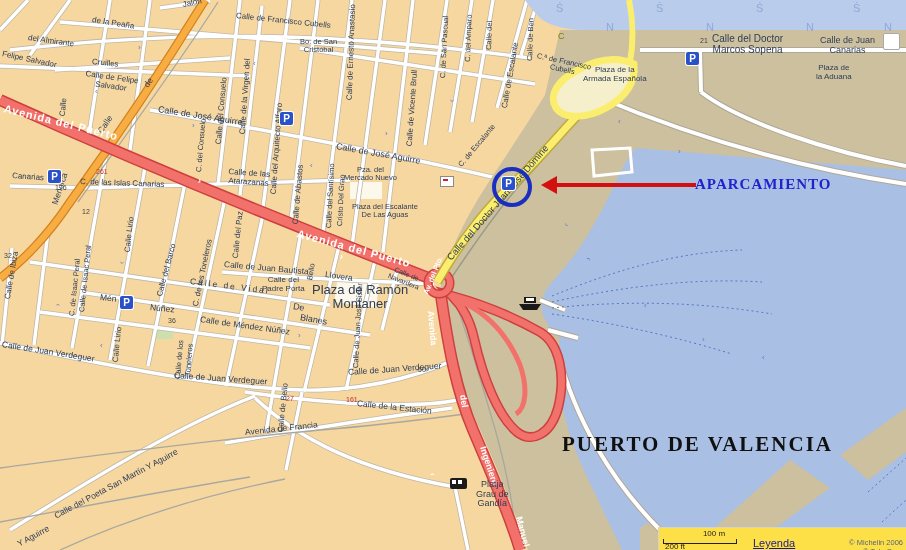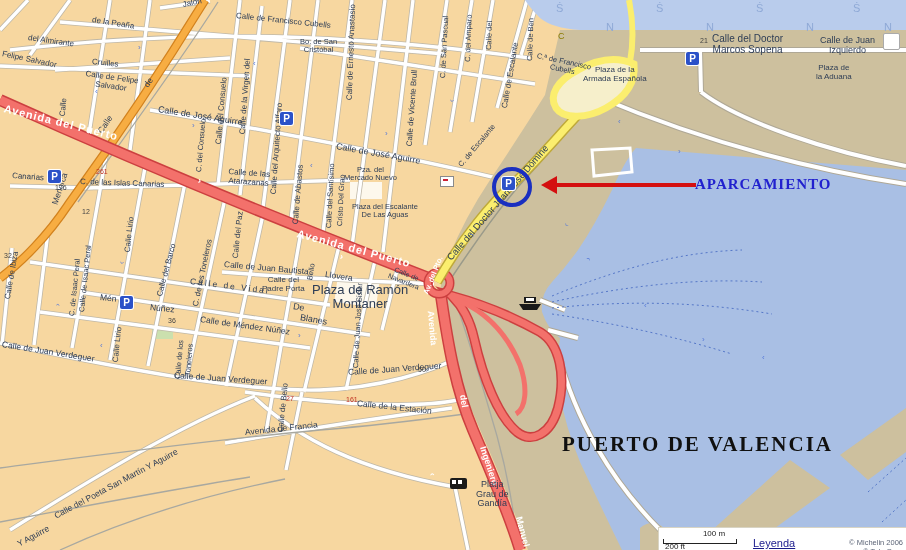--- a/index.html
+++ b/index.html
@@ -17,21 +17,21 @@
          border:4px solid #1A2FC0;border-radius:50%;}
   .arrow-line{position:absolute;left:556px;top:183px;width:140px;height:4px;background:#D40F0F;}
   .arrow-head{position:absolute;left:541px;top:176px;width:0;height:0;
               border-top:9px solid transparent;border-bottom:9px solid transparent;
               border-right:16px solid #D40F0F;}
   .annotation{position:absolute;left:695px;top:176px;font-family:"Liberation Serif",serif;
               font-weight:bold;font-size:15px;letter-spacing:1px;color:#2121CE;}
   .port-title{position:absolute;left:562px;top:432px;font-family:"Liberation Serif",serif;
               font-weight:bold;font-size:21px;letter-spacing:2px;color:#101010;}
   .legendbar{position:absolute;left:658px;top:527px;width:248px;height:23px;
-             background:#ffffff;border-left:1px solid #D8D4C4;border-top:1px solid #D8D4C4;
+             background:#fde047;border-left:1px solid #D8D4C4;border-top:1px solid #D8D4C4;
              font-size:8px;color:#222;}
   .scale-m{position:absolute;left:20px;top:1px;width:70px;text-align:center;}
   .scale-line{position:absolute;left:4px;top:11px;width:72px;height:4px;
               border-left:1px solid #222;border-right:1px solid #222;border-bottom:1px solid #222;}
   .scale-ft{position:absolute;left:6px;top:14px;}
   .leyenda{position:absolute;left:94px;top:9px;color:#1a1a8c;text-decoration:underline;
            font-size:11px;cursor:pointer;}
   .copy{position:absolute;right:4px;top:10px;text-align:right;color:#5E6678;font-size:7.5px;line-height:1.25;}
   .ship{position:absolute;left:517px;top:295px;}
   .platja-icon{position:absolute;left:450px;top:478px;width:17px;height:11px;background:#1a1a1a;border-radius:2px;}
@@ -188,21 +188,21 @@
       <div class="lbl" style="left: 18px; top: 540px; font-size: 8.5px; transform: rotate(-28deg);">Y Aguirre</div>
       <div class="lbl b" style="left: 426px; top: 290px; font-size: 7.5px; transform: rotate(-68deg); color: rgb(255, 255, 255);">Av. del Pto.</div>
       <div class="lbl b" style="left: 430px; top: 306px; font-size: 9px; transform: rotate(85deg); color: rgb(255, 255, 255);">Avenida</div>
       <div class="lbl b" style="left: 462px; top: 390px; font-size: 9px; transform: rotate(80deg); color: rgb(255, 255, 255);">del</div>
       <div class="lbl b" style="left: 482px; top: 442px; font-size: 9px; transform: rotate(72deg); color: rgb(255, 255, 255);">Ingeniero</div>
       <div class="lbl b" style="left: 518px; top: 512px; font-size: 9px; transform: rotate(75deg); color: rgb(255, 255, 255);">Manuel</div>
       <div class="lbl" style="left: 449px; top: 254px; font-size: 9.5px; transform: rotate(-49deg);">Calle del Doctor Juan José Dómine</div>
       <div class="lbl ctr" style="left: 712px; top: 34px; font-size: 10px;">Calle del Doctor
 Marcos Sopena</div>
       <div class="lbl ctr" style="left: 820px; top: 36px; font-size: 9px;">Calle de Juan
-Izquierdo</div>
+Canarias</div>
       <div class="lbl ctr" style="left: 816px; top: 64px; font-size: 8px;">Plaza de
 la Aduana</div>
       <div class="lbl ctr" style="left: 583px; top: 66px; font-size: 8px;">Plaza de la
 Armada Española</div>
       <div class="lbl ctr" style="left: 476px; top: 480px; font-size: 9px;">Platja
 Grau de
 Gandía</div>
       <div class="lbl" style="left: 558px; top: 32px; font-size: 9px; color: rgb(138, 122, 0);">C</div>
       <div class="lbl" style="left: 700px; top: 37px; font-size: 7px; color: rgb(68, 68, 68);">21</div>
       <div class="lbl" style="left: 346px; top: 396px; font-size: 7px; color: rgb(192, 48, 32);">161</div>

